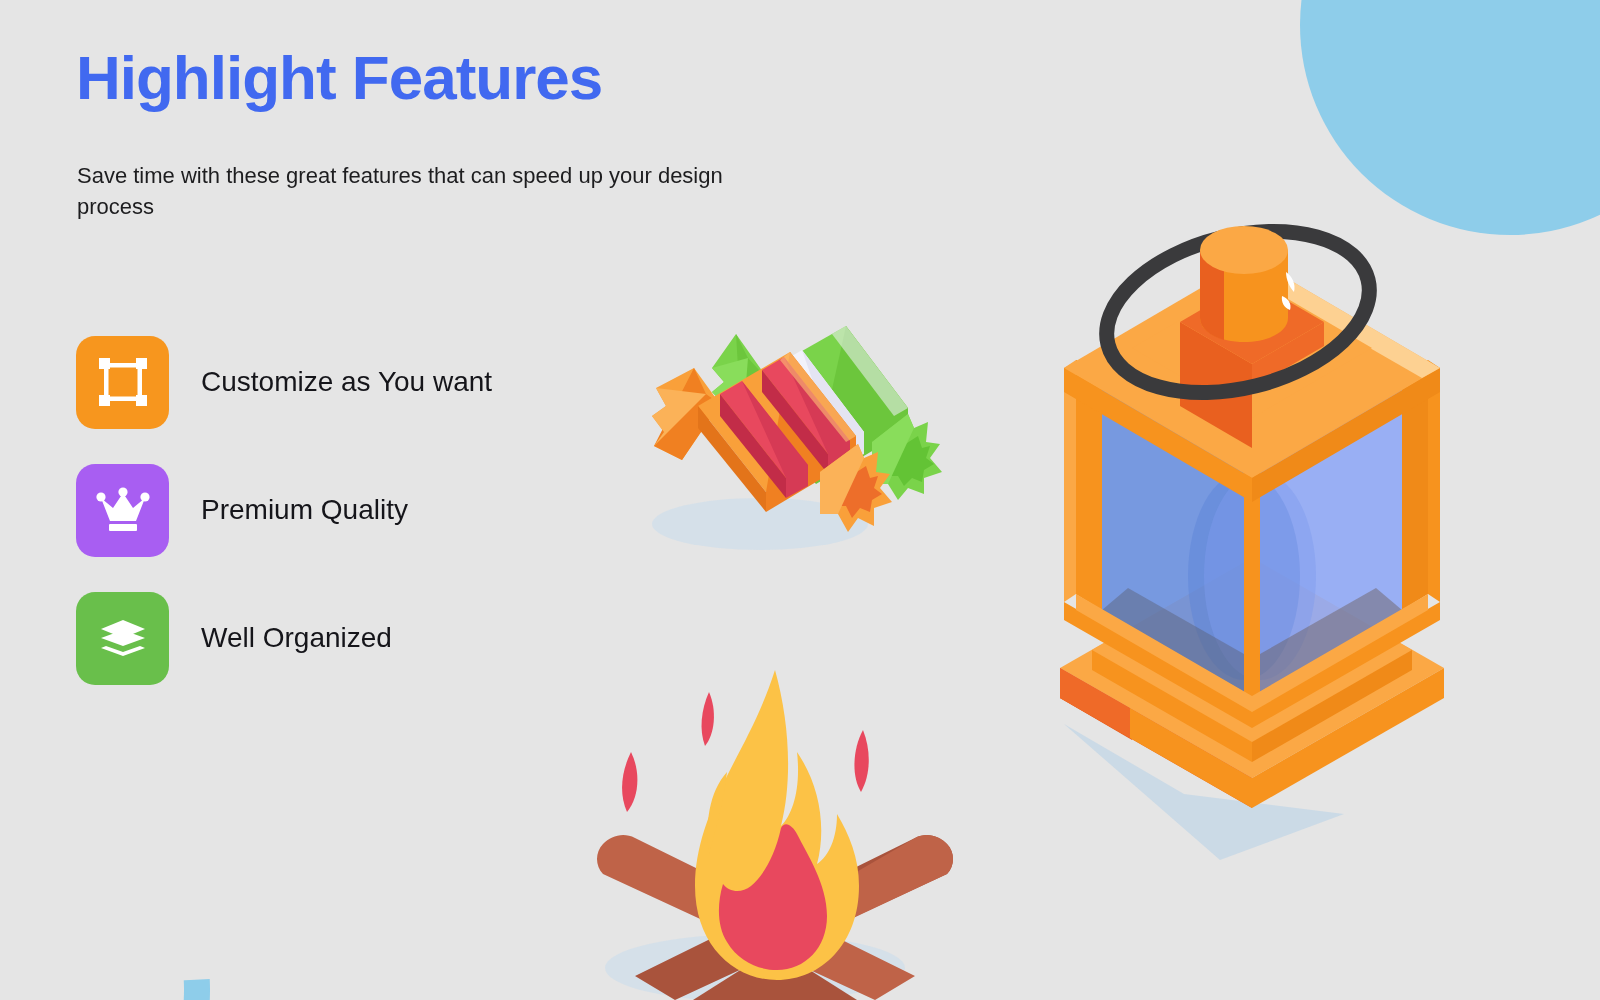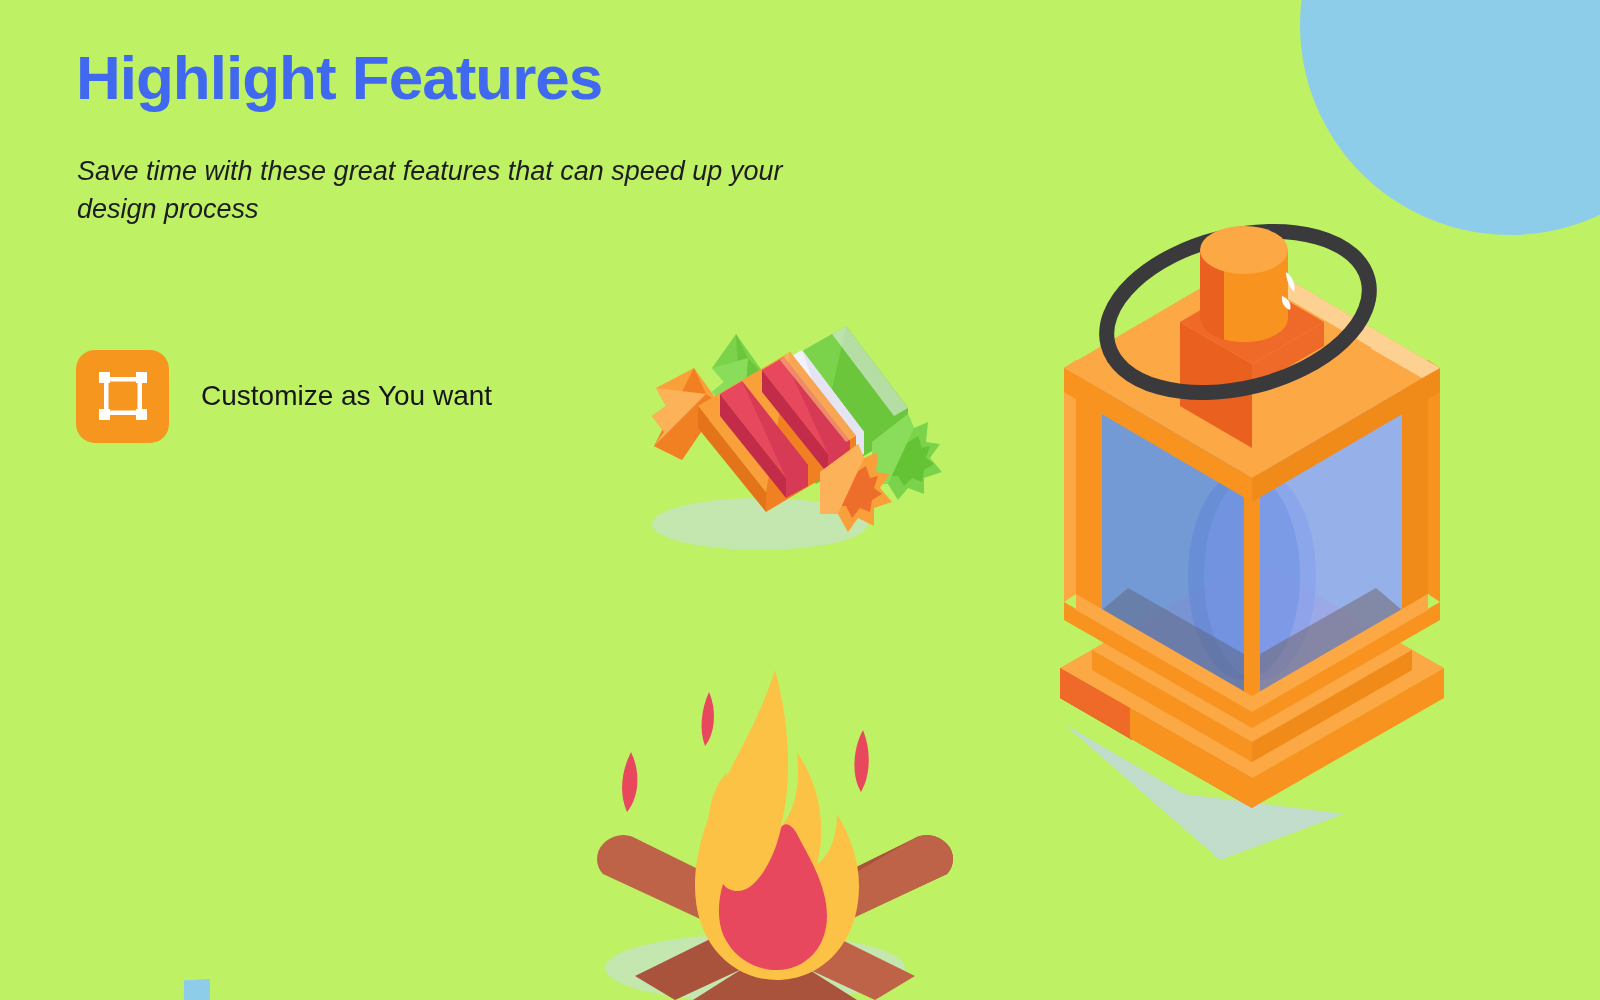--- a/index.html
+++ b/index.html
@@ -5,21 +5,21 @@
 <style>
   * { margin:0; padding:0; box-sizing:border-box; }
   html,body{
     width:1600px; height:1000px;
     overflow:hidden;
     font-family:"Liberation Sans", sans-serif;
   }
   #stage{
     position:relative;
     width:1600px; height:1000px;
-    background:#bef264;
+    background:#e5e5e5;
     overflow:hidden;
   }
 
   
   .blob-tr{
     position:absolute;
     right:-120px; top:-185px;
     width:420px; height:420px;
     border-radius:50%;
     background:#8ecdea;
@@ -41,33 +41,32 @@
     left:76px; top:47px;
     font-size:62px;
     font-weight:bold;
     letter-spacing:-1px;
     color:#4169f0;
     line-height:1.0;
     white-space:nowrap;
   }
   .subtitle{
     position:absolute;
-    left:77px; top:152px;
-    font-size:27px;
+    left:77px; top:160px;
+    font-size:22px;
     color:#1d1d1f;
     line-height:1.42;
     width:720px;
     font-weight:400;
-    font-style:italic;
   }
 
   
   .features{
     position:absolute;
-    left:76px; top:332px;
+    left:76px; top:318px;
     width:620px;
   }
   .feature-row{
     position:relative;
     height:128px;
     display:flex;
     align-items:center;
   }
   .feature-icon{
     width:93px; height:93px;
@@ -111,22 +110,44 @@
           <rect x="42.5" y="9" width="4.5" height="38" fill="#fff"></rect>
           <rect x="4" y="4" width="11" height="11" fill="#fff"></rect>
           <rect x="41" y="4" width="11" height="11" fill="#fff"></rect>
           <rect x="4" y="41" width="11" height="11" fill="#fff"></rect>
           <rect x="41" y="41" width="11" height="11" fill="#fff"></rect>
         </svg>
       </div>
       <span class="feature-label">Customize as You want</span>
     </div>
 
-
-
+    <div class="feature-row">
+      <div class="feature-icon" style="background:#a85ef2">
+        <svg width="56" height="50" viewBox="0 0 56 50">
+          <path d="M6 13 L15 36 L41 36 L50 13 L38 23 L28 8 L18 23 Z" fill="#fff"></path>
+          <circle cx="6" cy="12" r="4.6" fill="#fff"></circle>
+          <circle cx="50" cy="12" r="4.6" fill="#fff"></circle>
+          <circle cx="28" cy="7" r="4.6" fill="#fff"></circle>
+          <rect x="14" y="39" width="28" height="7" rx="1" fill="#fff"></rect>
+        </svg>
+      </div>
+      <span class="feature-label">Premium Quality</span>
+    </div>
+
+
+    <div class="feature-row">
+      <div class="feature-icon" style="background:#69bf4b">
+        <svg width="56" height="52" viewBox="0 0 56 52">
+          <path d="M28 34 L6 26 L28 18 L50 26 Z" fill="#fff"></path>
+          <path d="M28 44 L6 36 L11 34 L28 40 L45 34 L50 36 Z" fill="#fff"></path>
+          <path d="M28 8 L50 17 L28 26 L6 17 Z" fill="#fff"></path>
+        </svg>
+      </div>
+      <span class="feature-label">Well Organized</span>
+    </div>
 
 
   </div>
 
   <div class="candy-wrap">
     <svg width="340" height="280" viewBox="0 0 340 280">
       <ellipse cx="140" cy="228" rx="108" ry="26" fill="#c9dded" opacity="0.55"></ellipse>
 
       <g>
 

